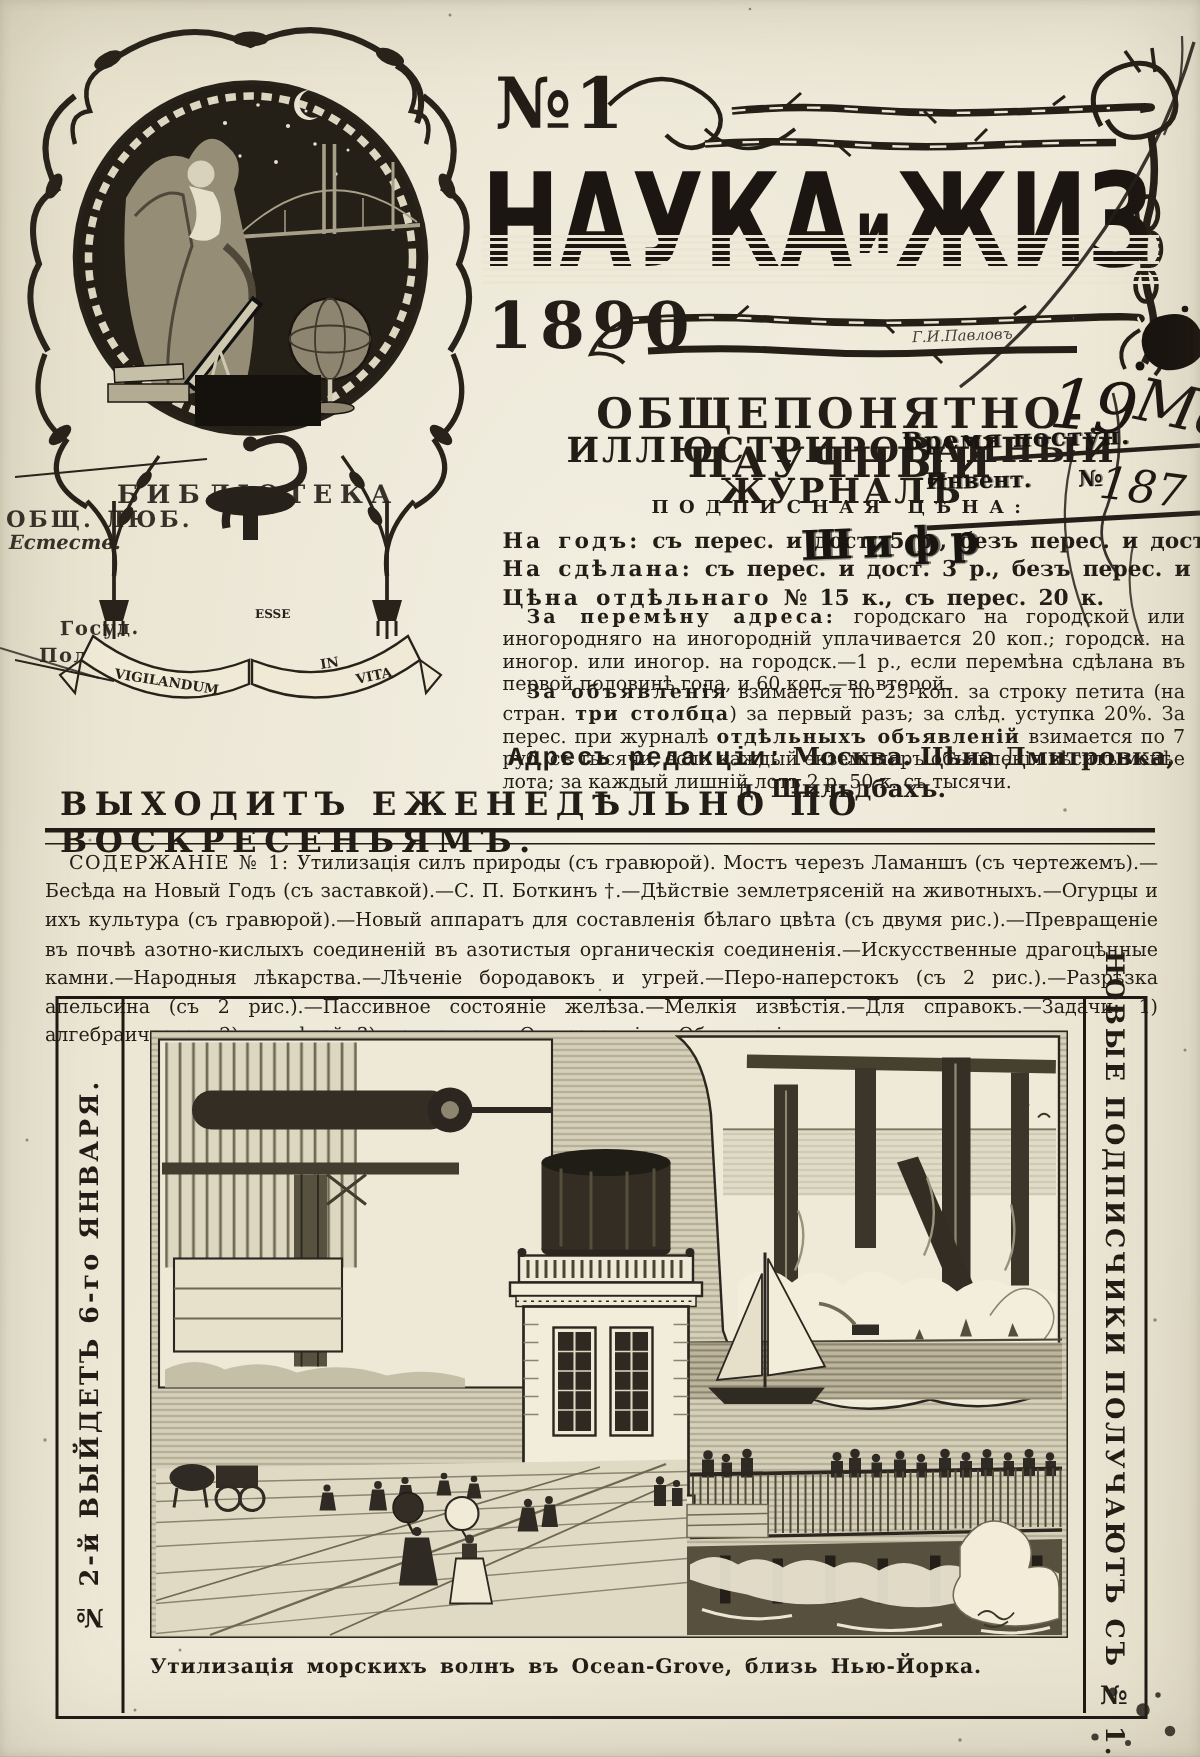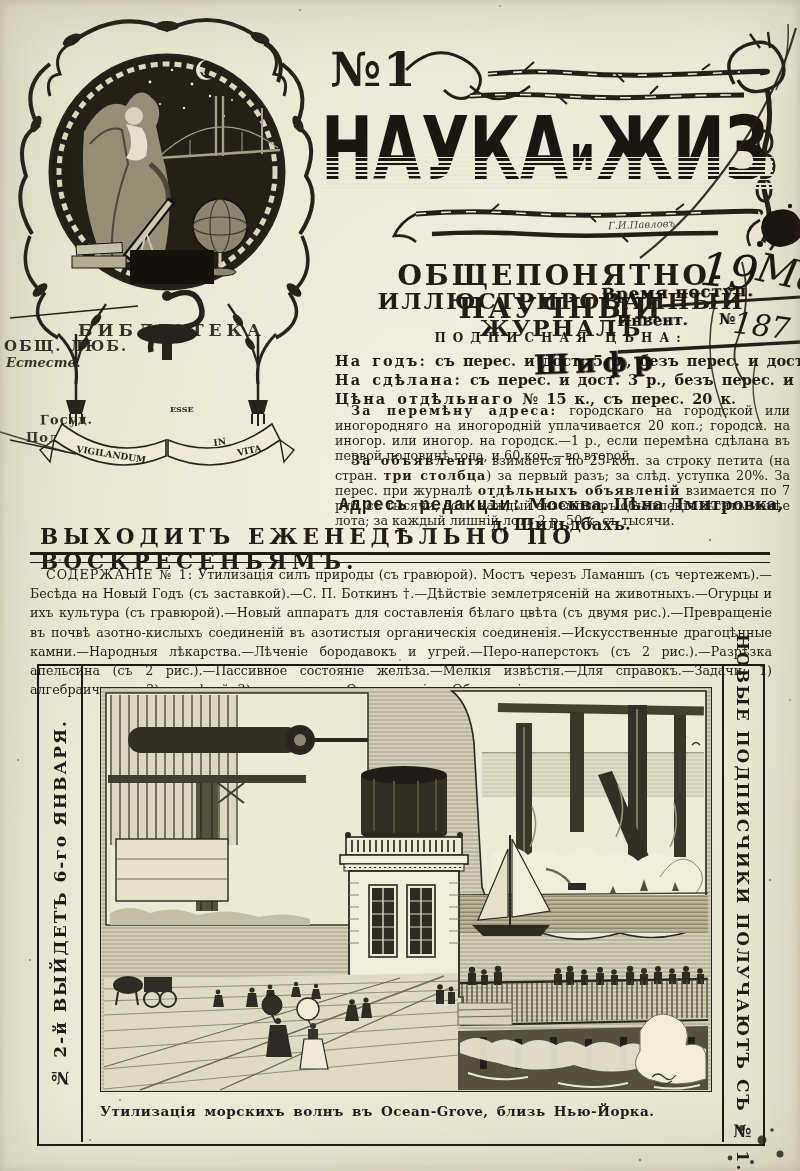--- a/index.html
+++ b/index.html
@@ -267,20 +267,21 @@
       <line x1="300" y1="210" x2="308" y2="218" stroke-width="2"></line>
       <path d="M96,190 q-16,8 -22,22 q14,-2 22,6" stroke-width="2.6"></path>
     </g>
   </svg>
 
   <div class="abs issue-no">№1</div>
   <div class="abs title">
     <span class="title-inner"><span>НАУКА</span><span class="conn">и</span><span>ЖИЗНЬ</span></span>
     <div class="title-hatch"></div>
   </div>
+  <div class="abs year">1890</div>
   <div class="abs artist-sig">Г.И.Павловъ</div>
 
   <div class="abs subtitle1">ОБЩЕПОНЯТНО-НАУЧНЫЙ</div>
   <div class="abs subtitle2">ИЛЛЮСТРИРОВАННЫЙ ЖУРНАЛЪ</div>
 
   <div class="abs stamp st-time">Время поступ.</div>
   <div class="abs stamp st-inv">Инвент. №</div>
   <div class="abs stamp st-cipher">Шифр</div>
   <div class="abs hand hw1">19</div>
   <div class="abs hand hw2">Ма</div>

